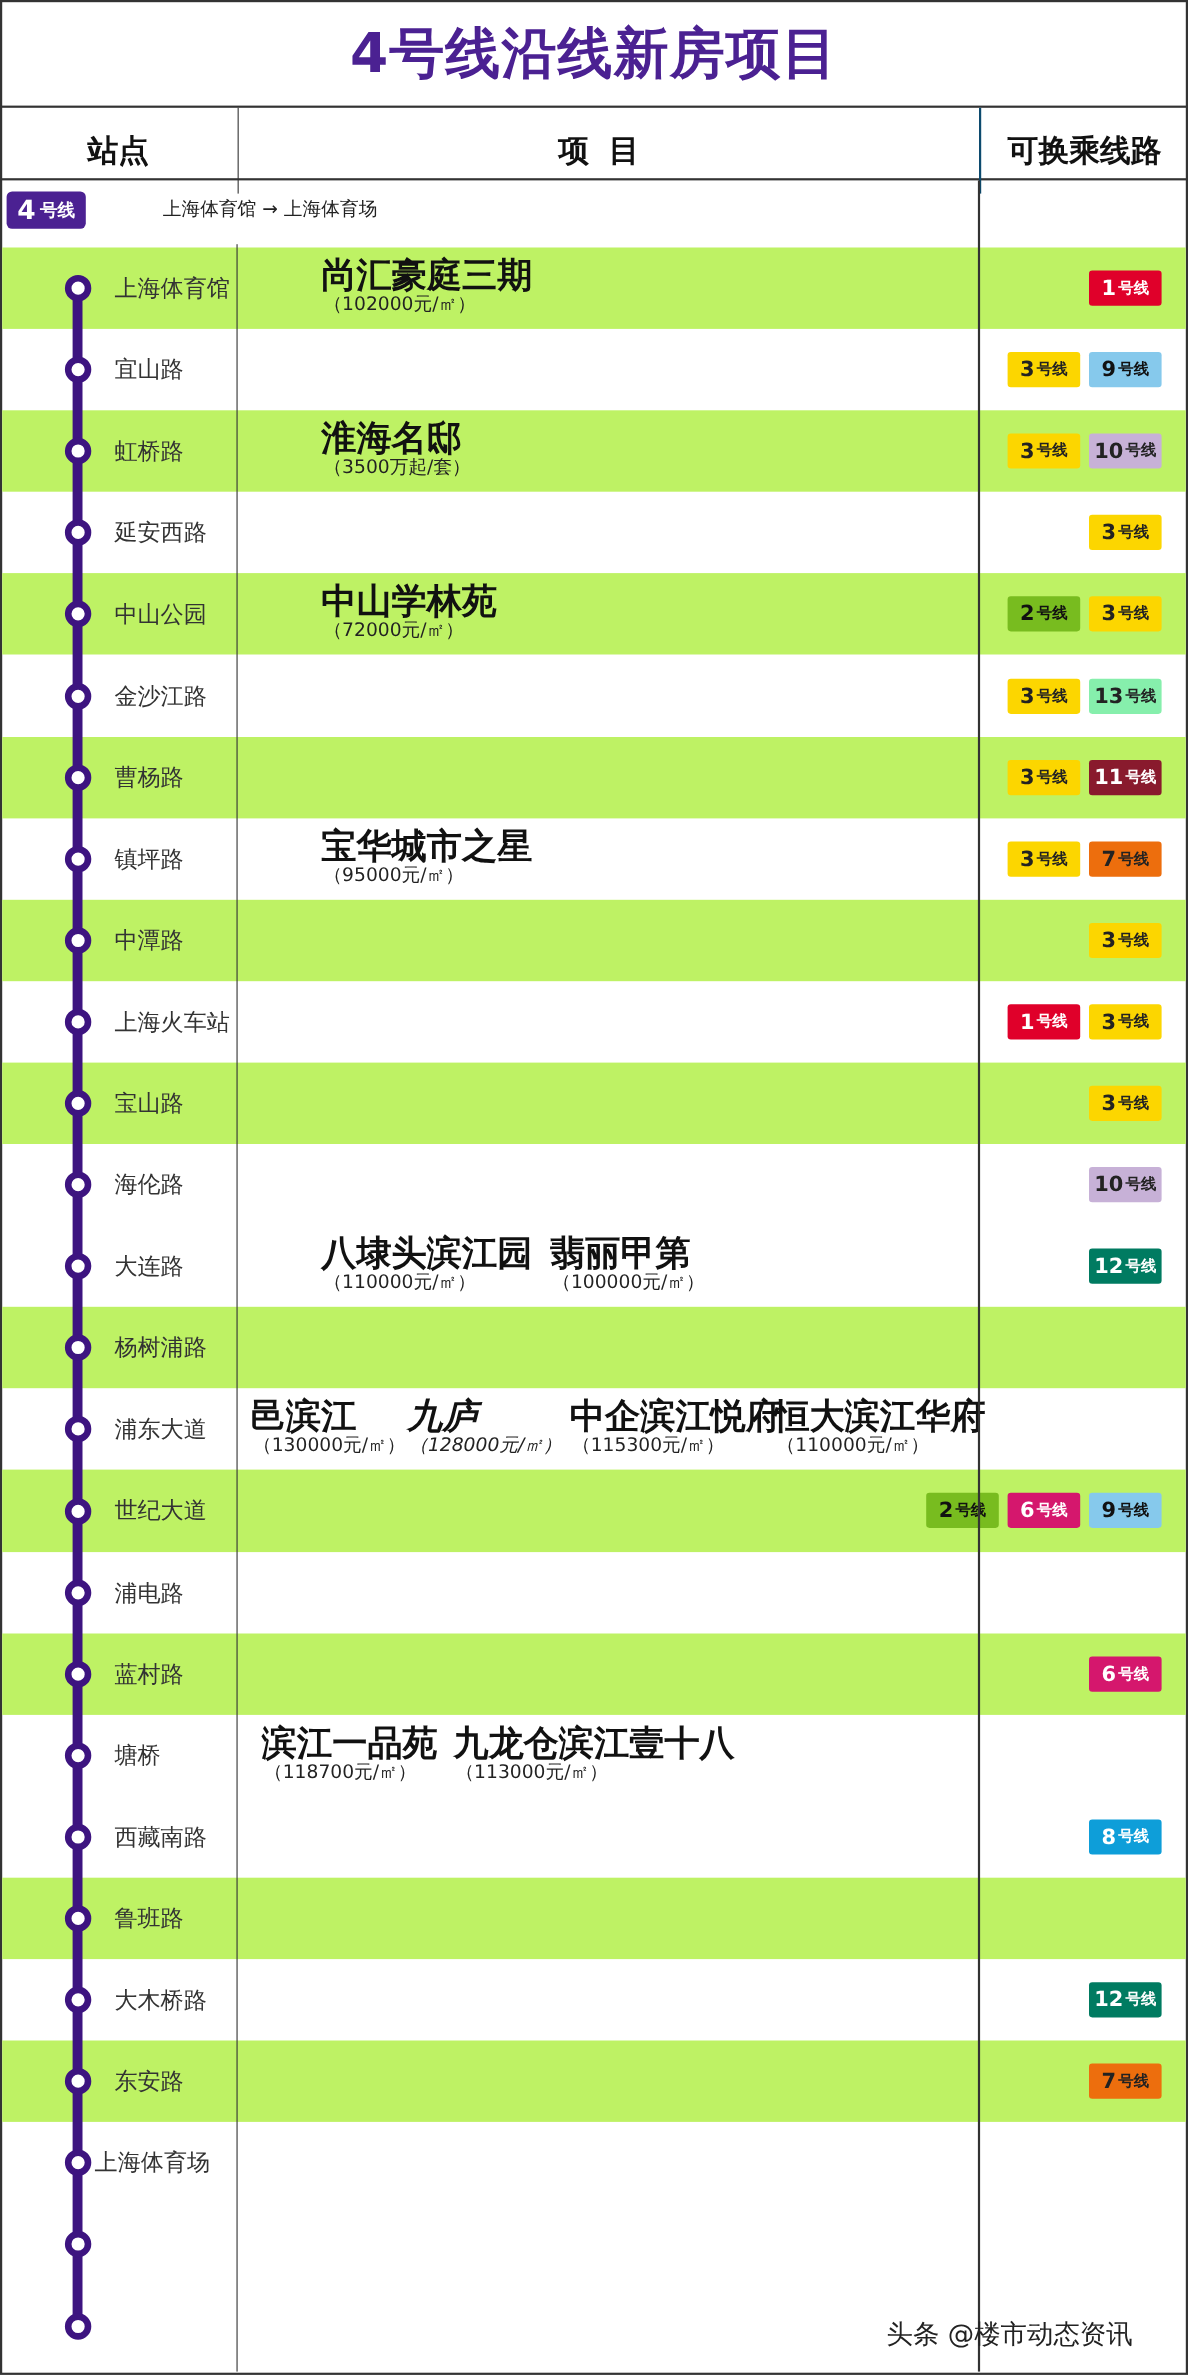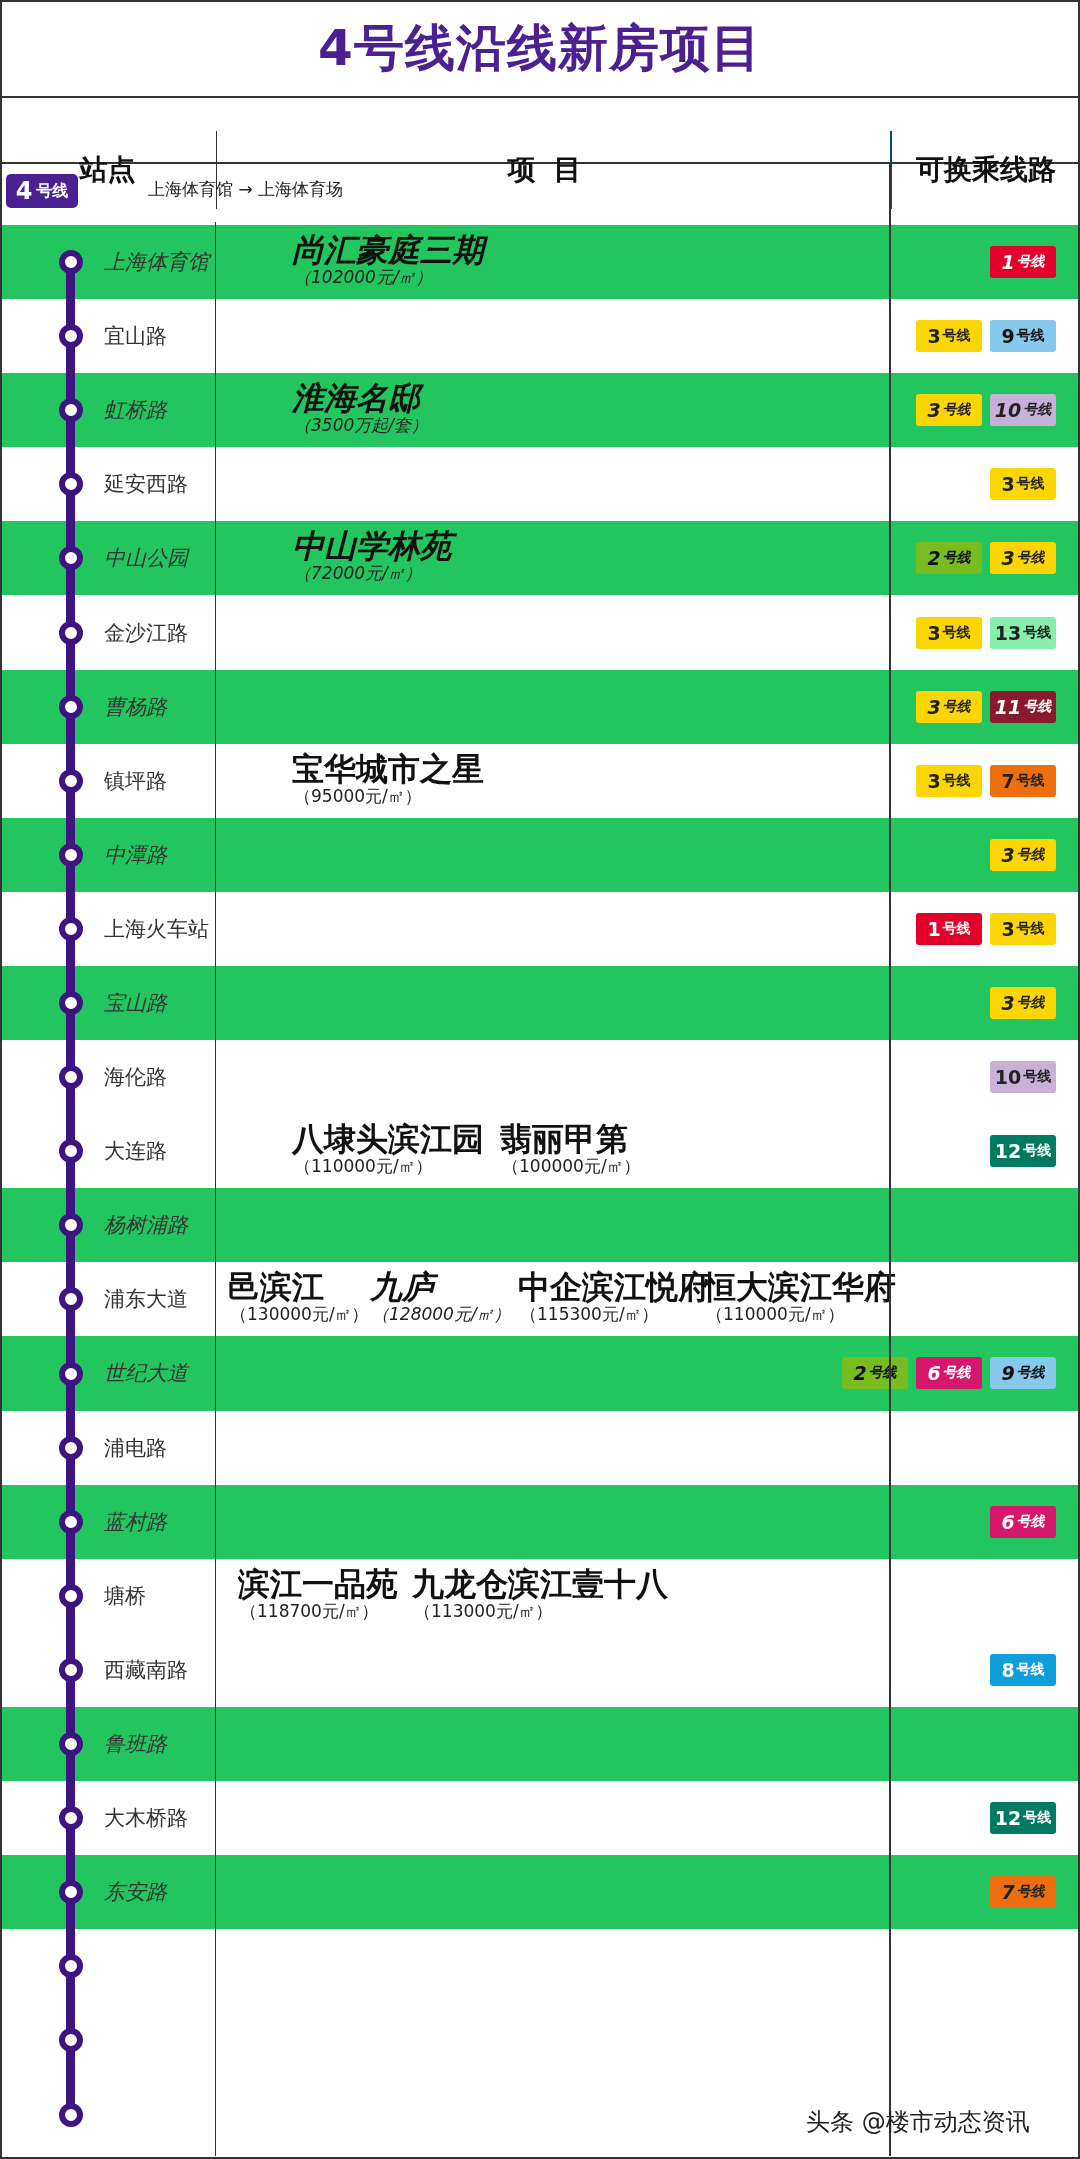--- a/index.html
+++ b/index.html
@@ -7,38 +7,38 @@
   body { font-family: "DejaVu Sans", "Liberation Sans", sans-serif; color: #222; position: relative; }
 
   .frame { position: absolute; left: 0; top: 0; width: 1080px; height: 2159px; border: 2px solid #333; }
 
   .title-band { position: absolute; left: 0; top: 0; width: 1080px; height: 98px; border-bottom: 2px solid #333;
     display: flex; align-items: center; justify-content: center; }
   .title-band h1 { font-size: 50px; font-weight: 900; color: #4b2192; letter-spacing: 1px; }
 
   .header-row { position: absolute; left: 0; top: 98px; width: 1080px; height: 66px; border-bottom: 2px solid #333; }
   .header-row .hcell { position: absolute; top: 0; height: 78px; display: flex; align-items: center; justify-content: center;
-    font-size: 28px; font-weight: 900; color: #111; margin-top: 33px; }
+    font-size: 28px; font-weight: 900; color: #111; }
   .hcell.station { left: 0; width: 215px; }
   .hcell.project { left: 216px; width: 674px; border-left: 1px solid #333; letter-spacing: 18px; }
   .hcell.transfer { left: 890px; width: 190px; border-left: 2px solid #0c4a6e; }
 
   .lineinfo-row { position: absolute; left: 0; top: 164px; width: 890px; height: 58px; }
   .line-badge { position: absolute; left: 6px; top: 10px; width: 72px; height: 34px; background: #4b2192; border-radius: 5px;
     color: #fff; display: flex; align-items: center; justify-content: center; gap: 4px; }
   .line-badge .num { font-size: 24px; font-weight: 700; }
   .line-badge .txt { font-size: 16px; font-weight: 700; }
   .direction { position: absolute; left: 148px; top: 14px; font-size: 17px; color: #222; }
 
   .col-divider-proj { position: absolute; left: 215px; top: 222px; width: 1px; height: 1934px; background: #333; }
   .col-divider-trans { position: absolute; left: 889px; top: 164px; width: 2px; height: 1992px; background: #333; }
 
   .rows { position: absolute; left: 2px; top: 225px; width: 1076px; }
   .row { position: relative; height: 74.1px; width: 1076px; }
-  .row.alt { background: #22c55e; font-style: italic; }
+  .row.alt { background: #bef264; }
 
   .station-name { position: absolute; left: 102px; top: 0; height: 100%; display: flex; align-items: center; font-size: 21px; color: #333; }
   .row.last .station-name { left: 84px; }
 
   .rail { position: absolute; left: 66px; top: 258px; width: 9px; height: 1862px; background: #3d1480; }
   .node { position: absolute; left: 59px; width: 24px; height: 24px; border-radius: 50%; border: 6px solid #3d1480; background: #fff; }
 
   .projects { position: absolute; top: 8px; left: 0; height: 100%; }
   .proj { position: absolute; top: 0; }
   .proj .pname { font-size: 32px; font-weight: 900; color: #111; white-space: nowrap; line-height: 34px; }
@@ -363,20 +363,25 @@
     </div>
     <div class="row alt">
       <div class="station-name">东安路</div>
       <div class="projects"></div>
       <div class="transfers">
         <div class="tbadge" style="background: rgb(237, 110, 13); color: rgb(34, 34, 34);">
           <span class="n">7</span>
           <span class="t">号线</span>
         </div>
       </div>
+    </div>
+    <div class="row last">
+      <div class="station-name">上海体育场</div>
+      <div class="projects"></div>
+      <div class="transfers"></div>
     </div>
   </div>
 
 <div class="rail"></div>
 <div id="nodes">
     <div class="node" style="top: 250.05px;"></div>
     <div class="node" style="top: 324.15px;"></div>
     <div class="node" style="top: 398.25px;"></div>
     <div class="node" style="top: 472.35px;"></div>
     <div class="node" style="top: 546.45px;"></div>

